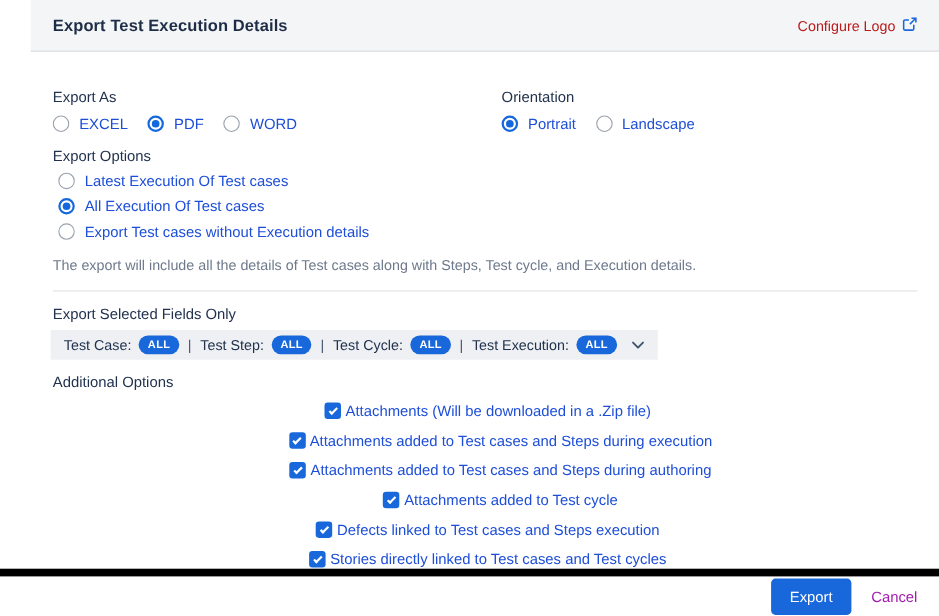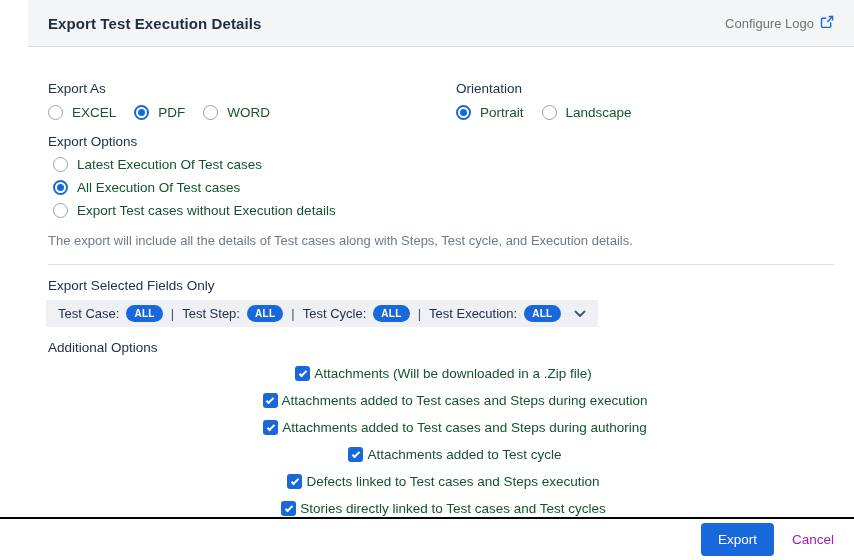--- a/index.html
+++ b/index.html
@@ -3,35 +3,35 @@
 <meta charset="utf-8">
 <style>
   * { margin:0; padding:0; box-sizing:border-box; }
   html,body { width:854px; height:560px; background:#fff; font-family:"Liberation Sans", sans-serif; overflow:hidden; }
   .dialog { position:relative; width:854px; height:560px; background:#fff;padding-left:28px; }
 
   
   .hdr { height:47px; background:#f4f5f7; border-bottom:1px solid #d7dade;
          display:flex; align-items:center; justify-content:space-between; padding:0 20px; }
   .hdr-title { font-size:15px; font-weight:700; color:#1e2c45; letter-spacing:.1px; }
-  .cfg-link { display:flex; align-items:center; gap:6px; color:#737373; font-size:13px; text-decoration:none; cursor:pointer; }
+  .cfg-link { display:flex; align-items:center; gap:6px; color:#b91c1c; font-size:13px; text-decoration:none; cursor:pointer; }
 
   main { padding:0 20px; }
 
   .sec-label { font-size:13.5px; color:#22324e; }
 
   
   .two-col { display:flex; margin-top:34px; }
   .col-left { width:408px; }
 
   .opt-row { display:flex; align-items:center; gap:18px; margin-top:7px; height:18px; }
   .opt-stack .option { margin-top:8px; }
 
   .option { display:flex; align-items:center; gap:9px; cursor:pointer; }
-  .opt-label { font-size:13.5px; color:#14532d; white-space:nowrap; }
+  .opt-label { font-size:13.5px; color:#1d4ed8; white-space:nowrap; }
 
   .radio { width:15px; height:15px; border-radius:50%; border:1px solid #9aa2ad; background:#fff;
            flex:0 0 auto; position:relative; }
   .radio.selected { border:2px solid #1467dd; }
   .radio.selected::after { content:""; position:absolute; left:50%; top:50%; width:7px; height:7px;
            margin:-3.5px 0 0 -3.5px; border-radius:50%; background:#1467dd; }
 
   .export-opts { margin-top:13px; }
 
   .note { margin-top:15px; font-size:13px; color:#6e7a8c; }
@@ -50,21 +50,21 @@
 
   .addl-sec { margin-top:13px; }
   .cb-row { display:flex; align-items:center; gap:4px; margin-top:10px; margin-left:5px; cursor:pointer; height:17px;justify-content:center; }
   .cb-row.indent { margin-left:28px; }
   .checkbox { width:15px; height:15px; border-radius:3px; background:#1868db; flex:0 0 auto;
               display:flex; align-items:center; justify-content:center; }
   .check-mark { width:8px; height:4px; border-left:2px solid #fff; border-bottom:2px solid #fff;
                 transform:rotate(-45deg); margin-top:-2px; }
 
   
-  .ftr { position:absolute; left:0; right:0; bottom:0; height:43px; background:#fff; border-top:2px solid #000000;
+  .ftr { position:absolute; left:0; right:0; bottom:0; height:43px; background:#fff; border-top:7px solid #000000;
          display:flex; align-items:center; justify-content:flex-end; gap:18px; padding:0 20px; }
   .btn-export { background:#1868db; color:#fff; border:none; border-radius:4px; font-size:13.5px;
                 font-family:"Liberation Sans", sans-serif; padding:9px 17px; cursor:pointer; }
   .btn-cancel { font-size:13.5px; color:#a21caf; text-decoration:none; cursor:pointer; }
 </style>
 </head>
 <body>
 
 <div class="dialog">
 

